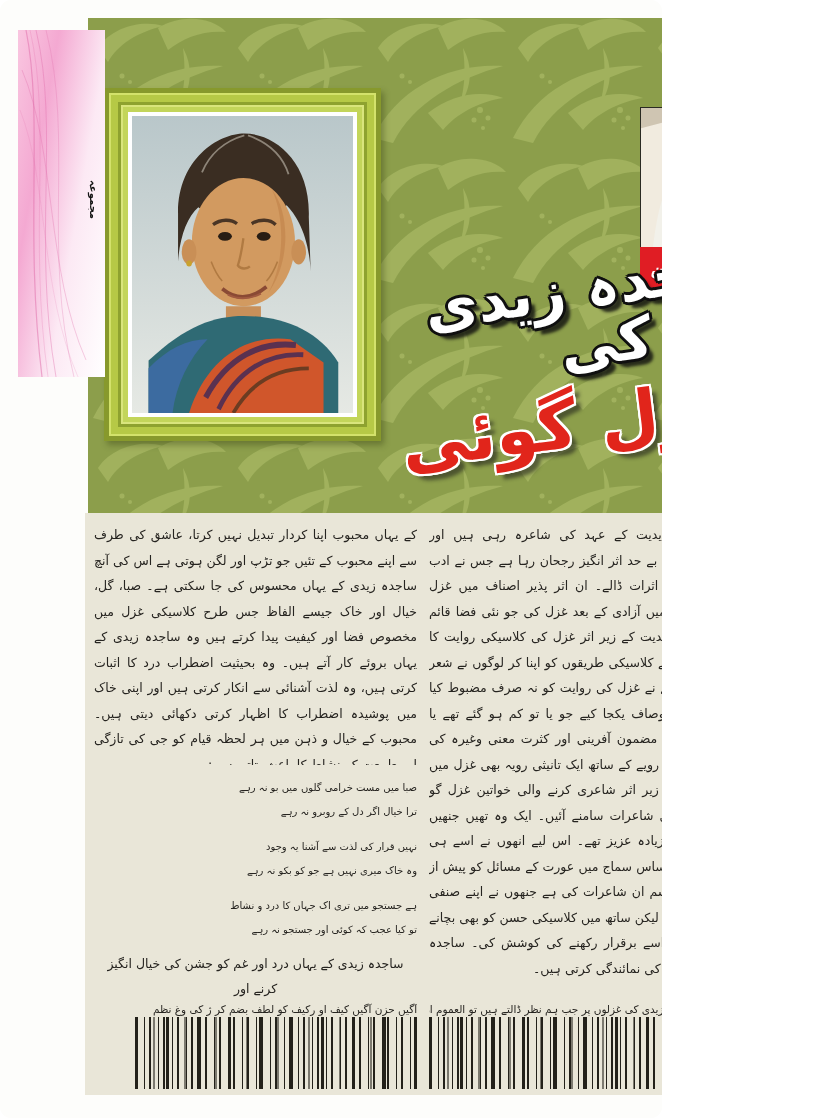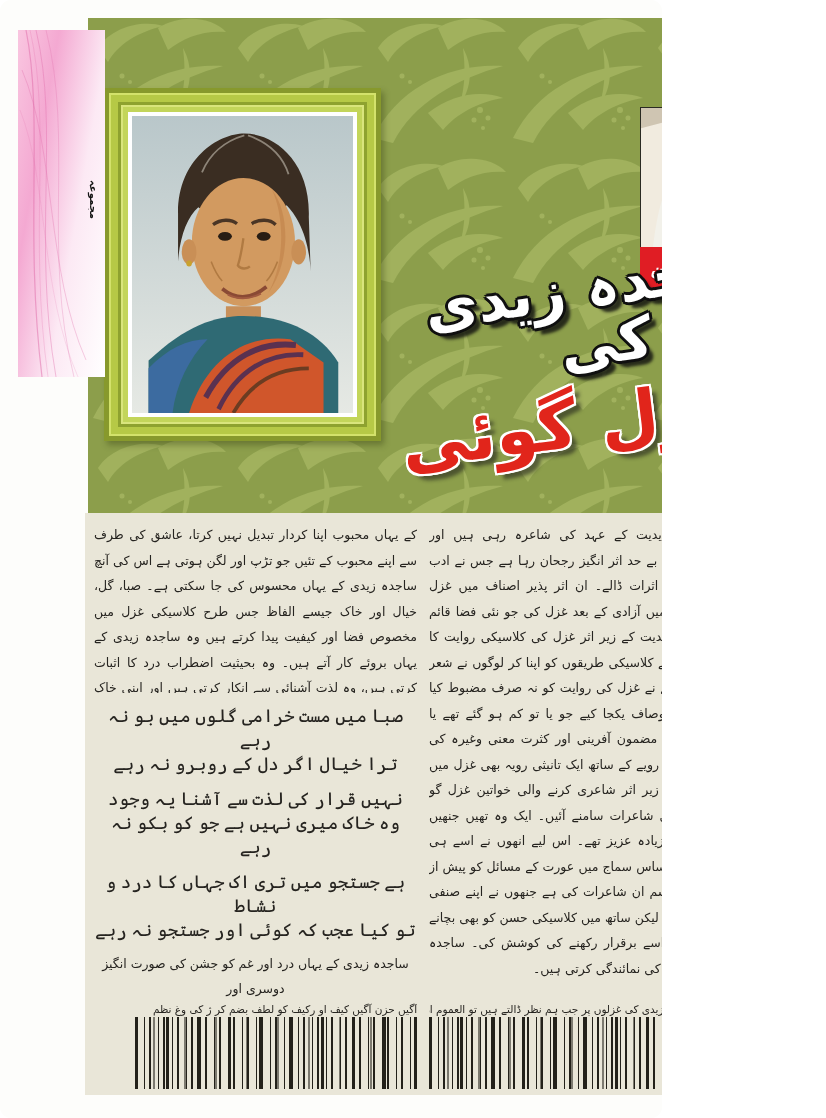--- a/index.html
+++ b/index.html
@@ -49,21 +49,21 @@
   .body-block{position:absolute;left:85px;top:513px;width:725px;height:582px;background:#e9e6d8;
               direction:rtl;display:flex;justify-content:space-between;box-sizing:border-box;
               padding:9px 9px 6px 9px;color:#262420;}
   .col{display:flex;flex-direction:column;overflow:hidden;}
   .col-first{width:372px;}
   .col-second{width:323px;}
   .para{font-size:12.5px;line-height:25.5px;text-align:justify;margin:0;}
   .para-indent{text-indent:46px;}
   .col-first .para{max-height:462px;overflow:hidden;}
   .col-second .para{max-height:282px;overflow:hidden;}
-  .verse{font-size:18px;line-height:24px;text-align:center;white-space:pre-line;margin:11px 0 0 0;font-family:Liberation Serif, serif;}
+  .verse{font-size:10px;line-height:24px;white-space:pre-line;margin:11px 0 0 0;}
   .closing-line{font-size:12.5px;line-height:25px;text-align:center;margin-top:9px;}
 
   
   .artifact{margin-top:auto;flex-shrink:0;}
   .artifact-tops{font-size:10.5px;line-height:16px;height:16px;white-space:nowrap;overflow:hidden;}
   .artifact-bars{height:72px;
      background-image:
        repeating-linear-gradient(90deg,#23211a 0 2px,transparent 2px 9px,#23211a 9px 10px,transparent 10px 14px),
        repeating-linear-gradient(90deg,#23211a 0 3px,transparent 3px 18px,rgba(35,33,26,.55) 18px 20px,transparent 20px 31px);}
   .col-first .artifact{width:268px;align-self:flex-end;}   
@@ -196,21 +196,21 @@
     </div>
 
     <div class="col col-second">
       <p class="para">کے یہاں محبوب اپنا کردار تبدیل نہیں کرتا، عاشق کی طرف سے اپنے محبوب کے تئیں جو تڑپ اور لگن ہوتی ہے اس کی آنچ ساجدہ زیدی کے یہاں محسوس کی جا سکتی ہے۔ صبا، گل، خیال اور خاک جیسے الفاظ جس طرح کلاسیکی غزل میں مخصوص فضا اور کیفیت پیدا کرتے ہیں وہ ساجدہ زیدی کے یہاں بروئے کار آتے ہیں۔ وہ بحیثیت اضطراب درد کا اثبات کرتی ہیں، وہ لذت آشنائی سے انکار کرتی ہیں اور اپنی خاک میں پوشیدہ اضطراب کا اظہار کرتی دکھائی دیتی ہیں۔ محبوب کے خیال و ذہن میں ہر لحظہ قیام کو جی کی تازگی اور طبیعت کے نشاط کا باعث بتاتی ہیں:</p>
       <div class="verse">صبا میں مست خرامی گلوں میں بو نہ رہے
 ترا خیال اگر دل کے روبرو نہ رہے</div>
       <div class="verse">نہیں قرار کی لذت سے آشنا یہ وجود
 وہ خاک میری نہیں ہے جو کو بکو نہ رہے</div>
       <div class="verse">ہے جستجو میں تری اک جہاں کا درد و نشاط
 تو کیا عجب کہ کوئی اور جستجو نہ رہے</div>
-      <div class="closing-line">ساجدہ زیدی کے یہاں درد اور غم کو جشن کی صورت انگیز دوسری اور</div>
+      <div class="closing-line">ساجدہ زیدی کے یہاں درد اور غم کو جشن کی خیال انگیز کرنے اور</div>
       <div class="artifact">
         <div class="artifact-tops">غم آگیں حزن آگیں کیف او رکیف کو لطف بضم کر ژ کی وغ نظم</div>
         <div class="artifact-bars"></div>
       </div>
     </div>
 
   </div>
 </div>
 
 </body></html>

